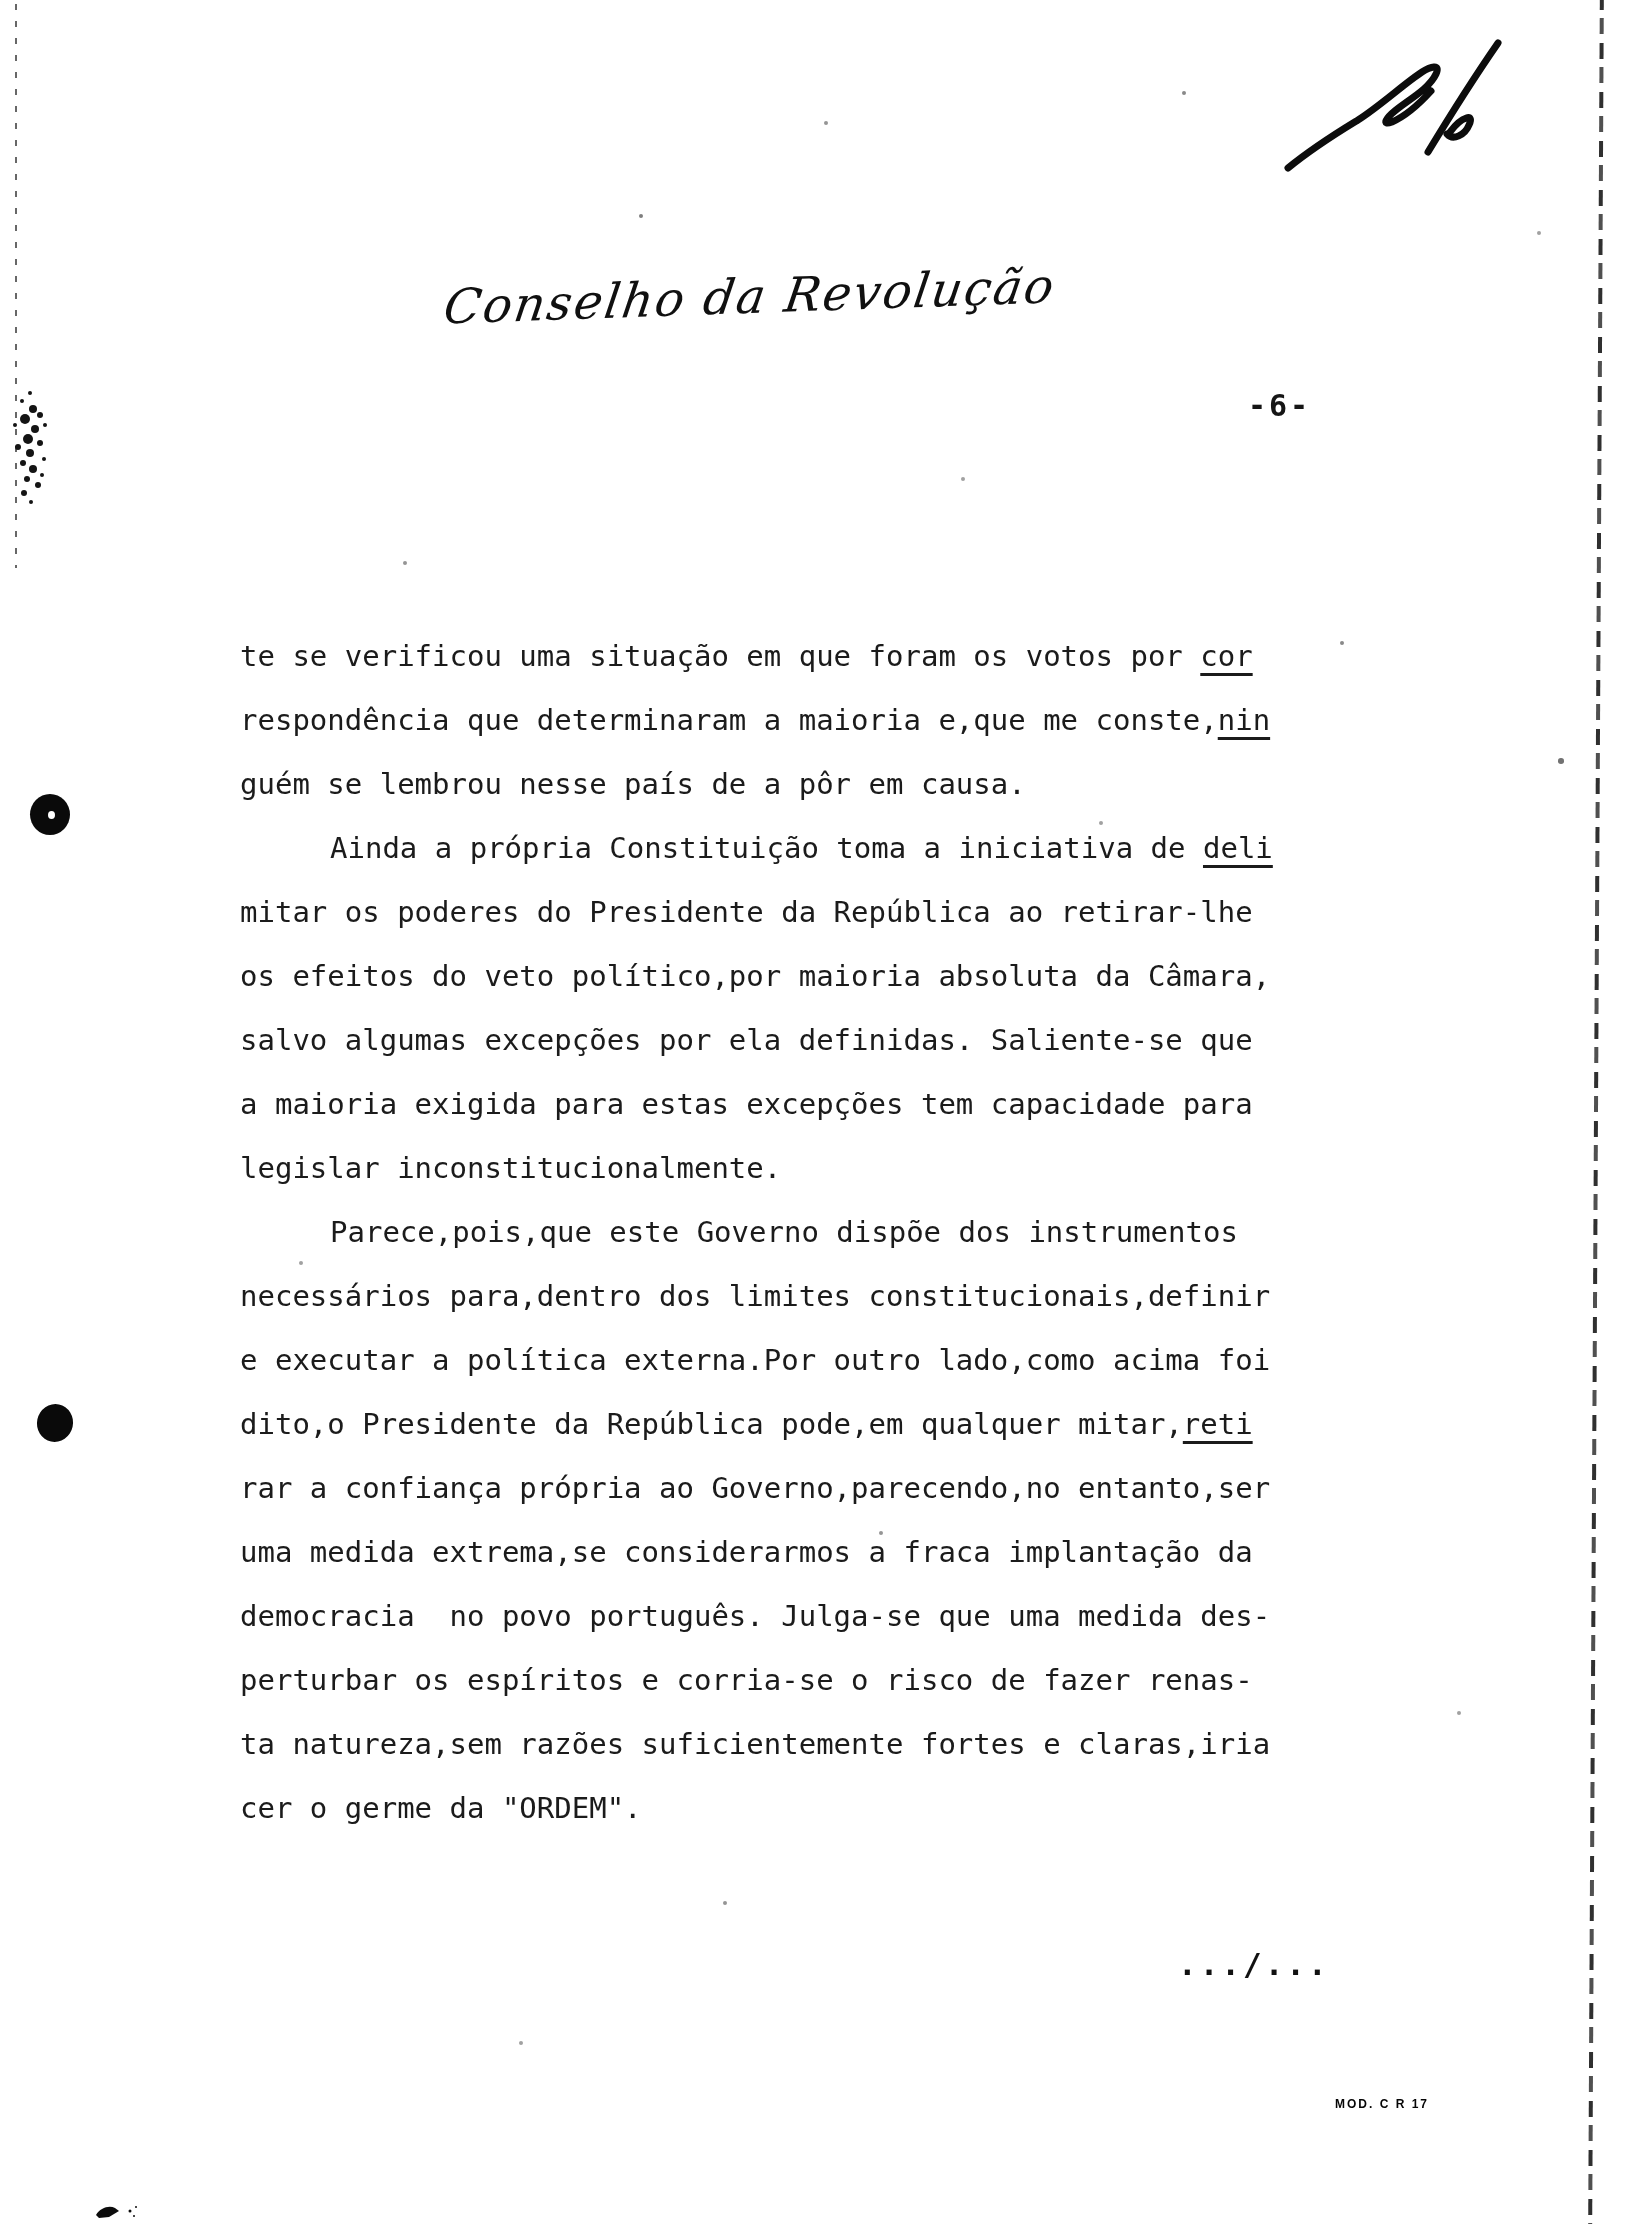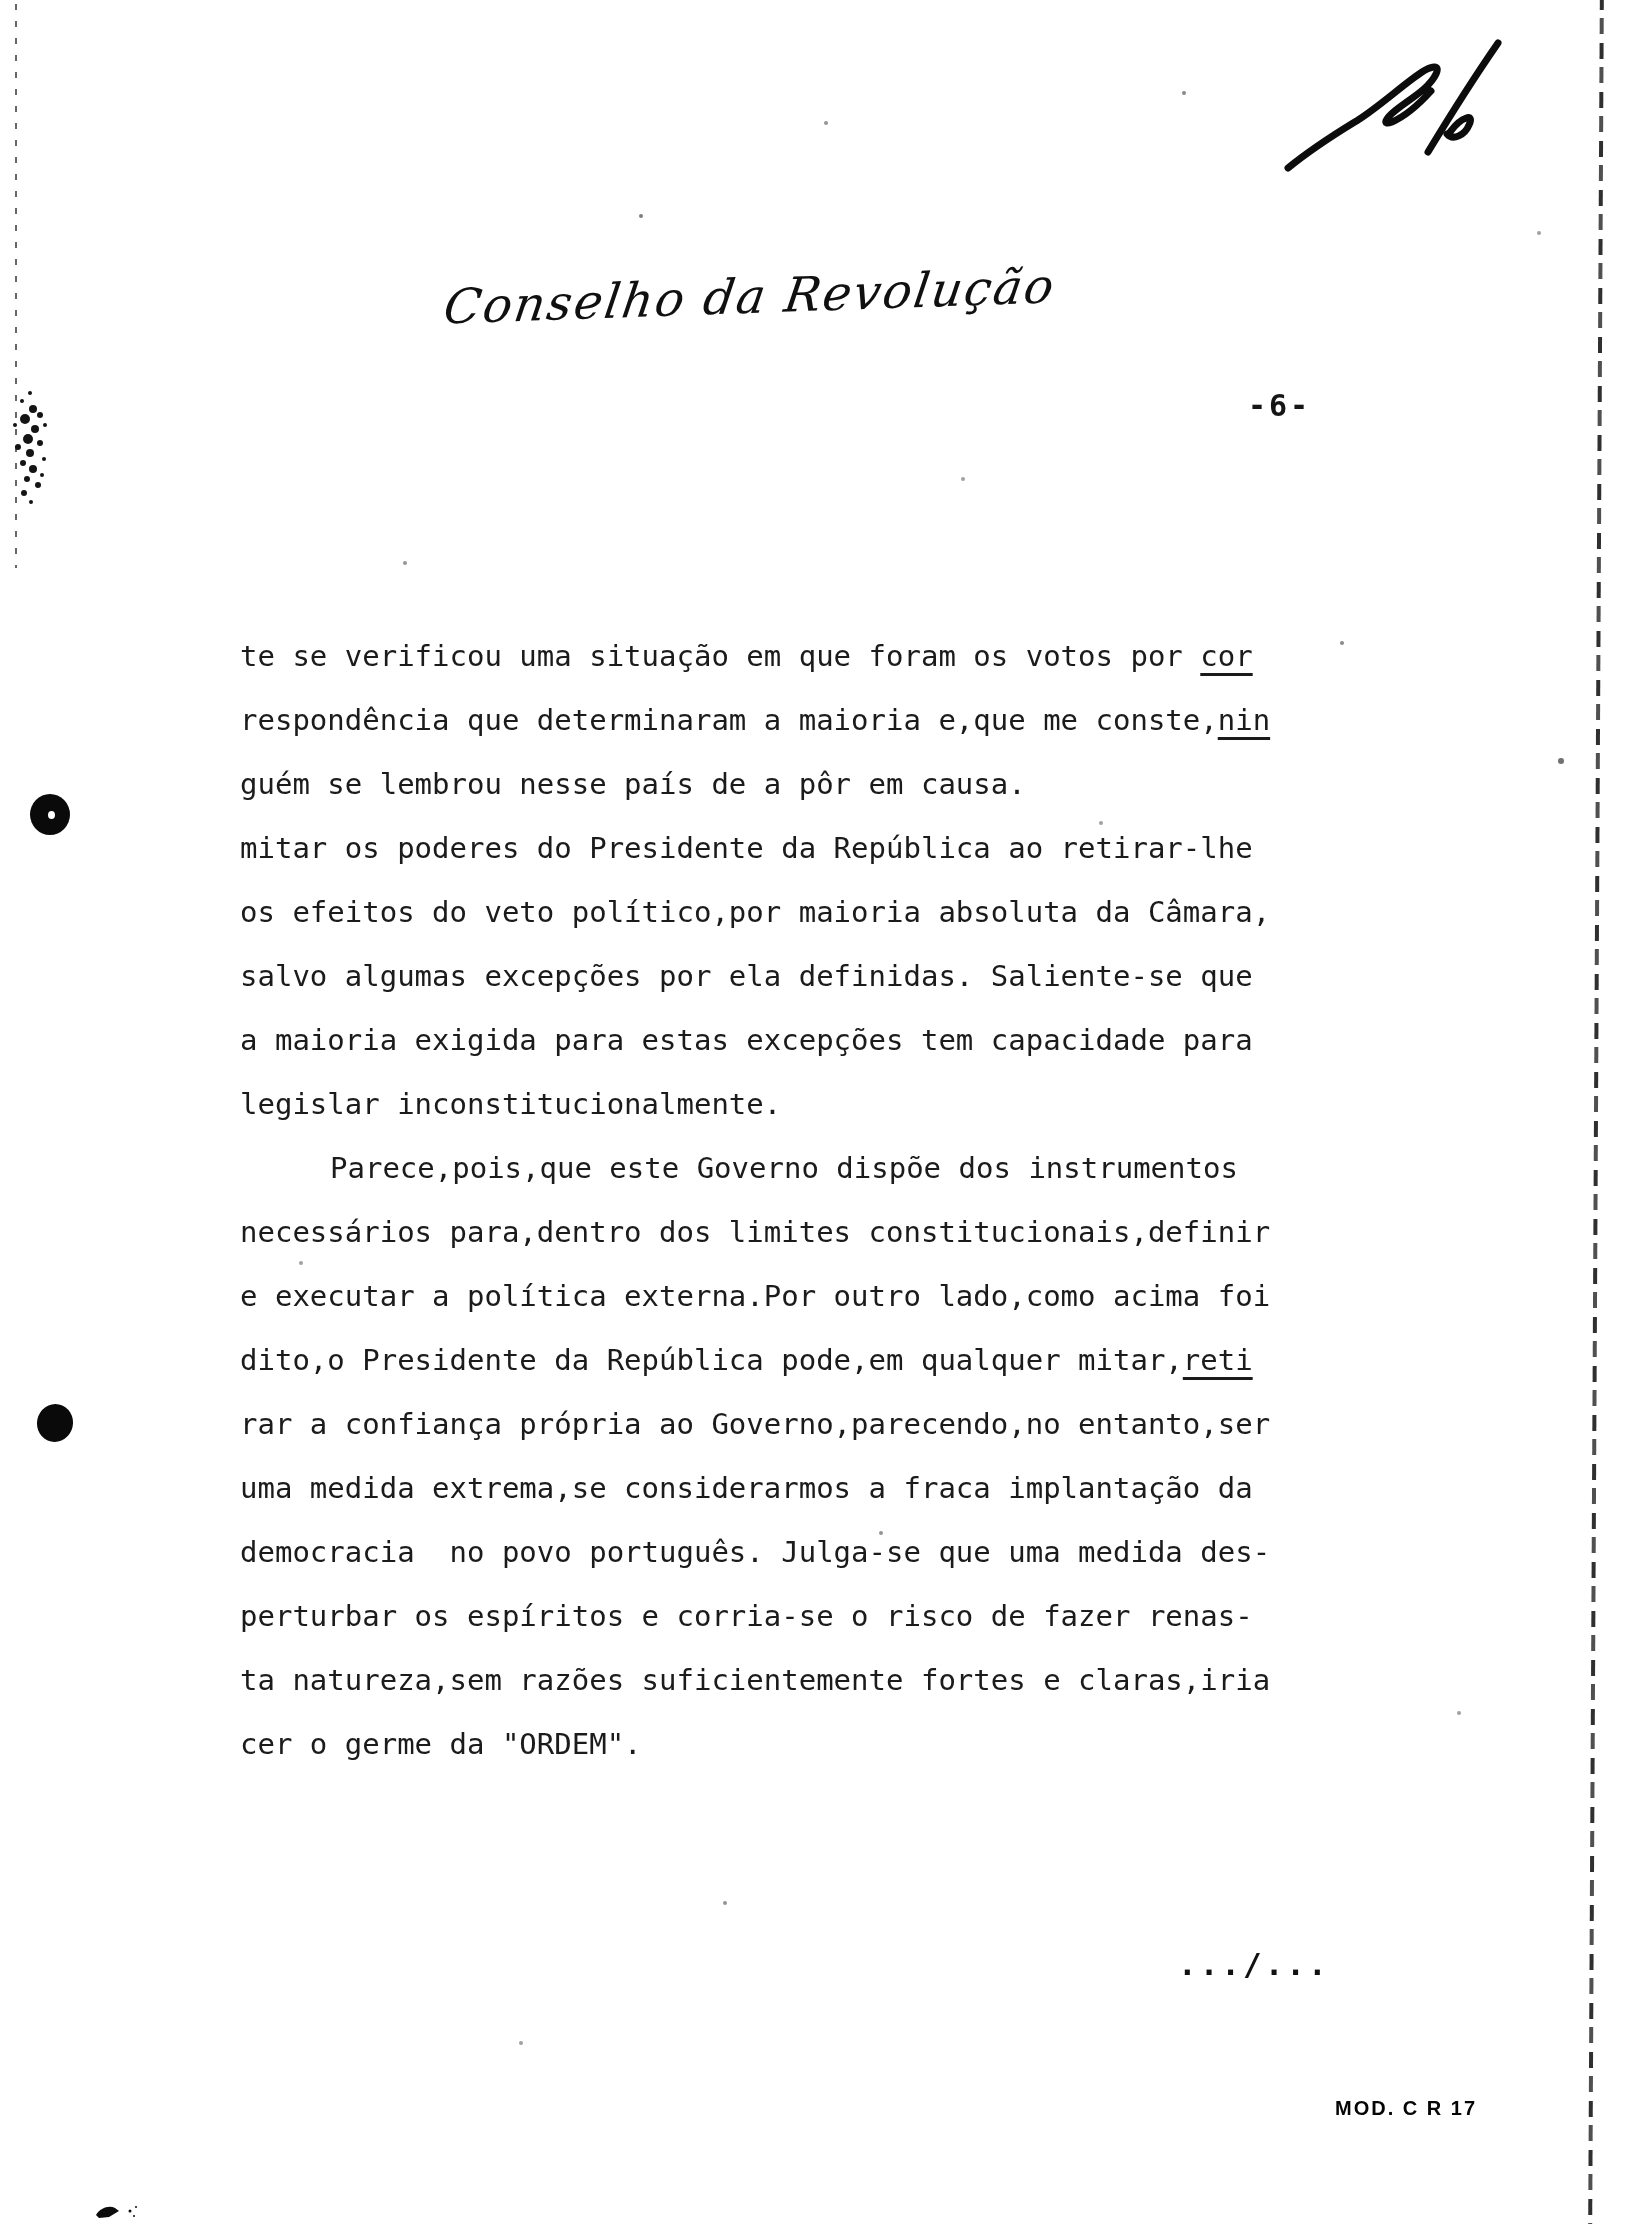--- a/index.html
+++ b/index.html
@@ -34,21 +34,21 @@
   .tline{white-space:pre;}
   .tline.indent{padding-left:90px;}
   .u{text-decoration:underline;text-decoration-thickness:3px;text-underline-offset:7px;margin-top:16px;}
   .continuation{
     position:absolute;left:1178px;top:1946px;
     font-size:31px;font-weight:bold;letter-spacing:3px;color:#111;
   }
   .form-code{
     position:absolute;left:1335px;top:2097px;
     font-family:"Liberation Sans", sans-serif;
-    font-size:20px;font-weight:bold;letter-spacing:2px;color:#050505;
+    font-size:12px;font-weight:bold;letter-spacing:2px;color:#050505;
   }
   
   .right-edge{
     position:absolute;left:1594px;top:-6px;width:4px;height:2236px;
     background:repeating-linear-gradient(180deg,
       rgba(12,12,12,.95) 0 16px, rgba(12,12,12,0) 16px 24px,
       rgba(12,12,12,.8) 24px 40px, rgba(12,12,12,0) 40px 49px);
     transform:rotate(.3deg);
     opacity:.9;
   }
@@ -101,20 +101,21 @@
   </svg>
 
   <div class="letterhead">Conselho da Revolução</div>
 
   <div class="page-number">-6-</div>
 
   <div class="body-text">
       <div class="tline"><span>te se verificou uma situação em que foram os votos por </span><span class="u">cor</span></div>
       <div class="tline"><span>respondência que determinaram a maioria e,que me conste,</span><span class="u">nin</span></div>
       <div class="tline"><span>guém se lembrou nesse país de a pôr em causa.</span></div>
+      <div class="tline indent"><span>Ainda a própria Constituição toma a iniciativa de </span><span class="u">deli</span></div>
       <div class="tline"><span>mitar os poderes do Presidente da República ao retirar-lhe</span></div>
       <div class="tline"><span>os efeitos do veto político,por maioria absoluta da Câmara,</span></div>
       <div class="tline"><span>salvo algumas excepções por ela definidas. Saliente-se que</span></div>
       <div class="tline"><span>a maioria exigida para estas excepções tem capacidade para</span></div>
       <div class="tline"><span>legislar inconstitucionalmente.</span></div>
       <div class="tline indent"><span>Parece,pois,que este Governo dispõe dos instrumentos</span></div>
       <div class="tline"><span>necessários para,dentro dos limites constitucionais,definir</span></div>
       <div class="tline"><span>e executar a política externa.Por outro lado,como acima foi</span></div>
       <div class="tline"><span>dito,o Presidente da República pode,em qualquer mitar,</span><span class="u">reti</span></div>
       <div class="tline"><span>rar a confiança própria ao Governo,parecendo,no entanto,ser</span></div>

